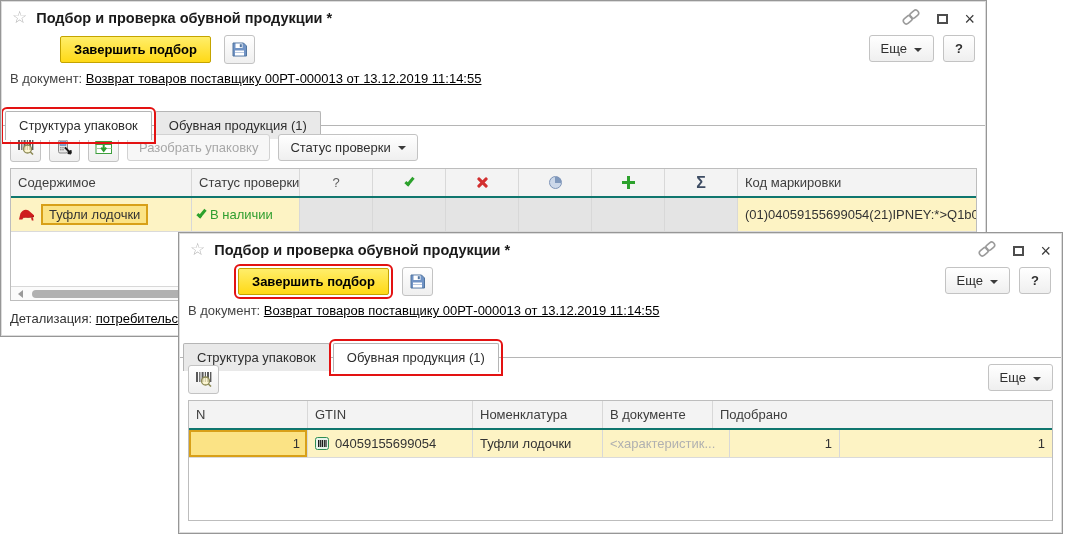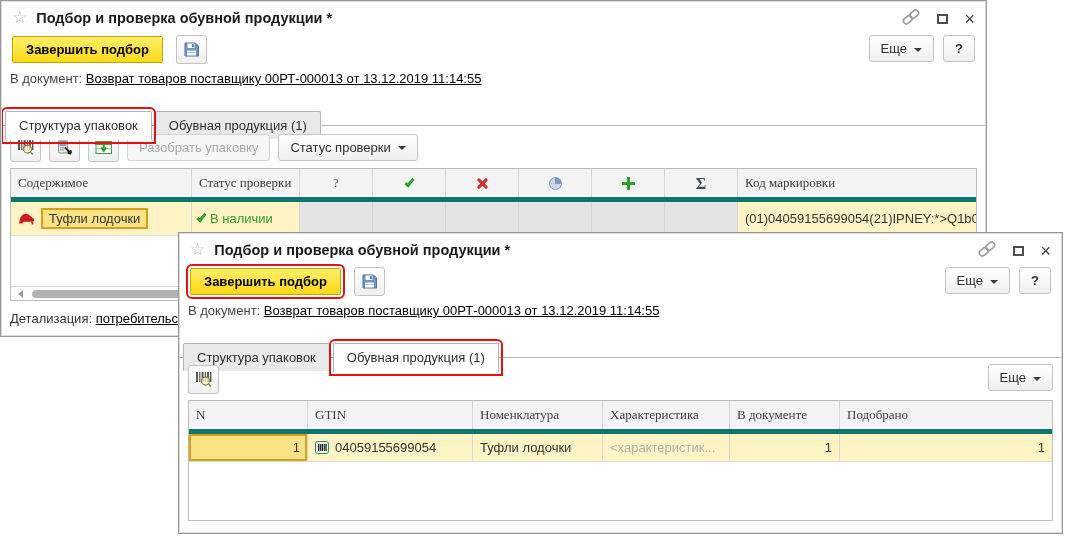--- a/index.html
+++ b/index.html
@@ -20,21 +20,21 @@
   .title { font-weight:bold; font-size:14.5px; color:#1a1a1a; white-space:nowrap; }
   .winctl { position:absolute; right:10px; top:7px; display:flex; align-items:center; gap:16px; }
   .btn-max { width:11px; height:10px; border:2px solid #4d4d4d; display:inline-block; }
   .btn-close { font-size:18px; color:#3c3c3c; line-height:12px; font-weight:normal; }
 
   
   .cmdbar { display:flex; align-items:center; padding:6px 10px 5px 10px; position:relative; flex:0 0 40px; }
   button { font:inherit; cursor:default; }
   .btn-yellow {
     background:linear-gradient(#ffee6a,#ffd916); border:1px solid #c4a400; border-radius:2px;
-    font-weight:bold; padding:5px 13px; color:#000; white-space:nowrap;
+    font-weight:bold; padding:5px 13px; color:#000; white-space:nowrap;margin-left:48px;
   }
   .red-outline { outline:2px solid #e31212; outline-offset:2px; }
   .btn-icon {
     width:31px; height:29px; border:1px solid #c3c3c3; border-radius:3px;
     background:linear-gradient(#ffffff,#efefef); display:inline-flex; align-items:center; justify-content:center; padding:0;
   }
   .cmdbar .btn-icon { margin-left:13px; }
   .cmd-right { position:absolute; right:10px; top:6px; display:flex; gap:9px; }
   .btn {
     border:1px solid #c3c3c3; border-radius:3px; background:linear-gradient(#ffffff,#efefef);
@@ -58,21 +58,21 @@
 
   
   .panel { display:flex; flex-direction:column; padding:6px 6px 0 6px; }
   .panel-back { height:175px; }
   .panel-front { height:163px; }
   .tbar { display:flex; align-items:center; gap:8px; padding:0 2px 6px 2px; position:relative; flex:0 0 36px; }
   .tbar-right { position:absolute; right:2px; top:0; }
 
   .table-box { border:1px solid #bdbdbd; display:flex; flex-direction:column; flex:1; min-height:0; margin:0 2px; background:#fff; }
   .trow { display:flex; flex:0 0 auto; }
-  .trow.header { background:#f3f3f3; border-bottom:5px solid #0f766e; color:#3d3d3d;font-family:Liberation Serif, serif; }
+  .trow.header { background:#f3f3f3; border-bottom:2px solid #0f766e; color:#3d3d3d; }
   .trow.data { border-bottom:1px solid #dadada; }
   .tcell { padding:6px 7px; border-right:1px solid #d8d8d8; overflow:hidden; white-space:nowrap; display:flex; align-items:center; gap:6px; }
   .tcell.last { border-right:none; flex:1; }
   .tcell.sym { justify-content:center; }
   .tcell.num { justify-content:flex-end; }
   .y { background:#fdf3c4; }
   .g { background:#e4e4e4; }
   .filler { flex:1; background:#fff; }
 
   
@@ -330,21 +330,20 @@
           <span class="caret"></span>
         </button>
       </span>
     </div>
 
     <div class="table-box">
       <div class="trow header">
         <div class="tcell f-n">N</div>
         <div class="tcell f-gtin">GTIN</div>
         <div class="tcell f-nom">Номенклатура</div>
-        <div class="tcell f-char">Характеристика</div>
         <div class="tcell f-doc">В документе</div>
         <div class="tcell last">Подобрано</div>
       </div>
       <div class="trow data">
         <div class="tcell f-n num sel-cell">1</div>
         <div class="tcell f-gtin y">
           <svg width="14" height="13" viewBox="0 0 14 13">
             <rect x="0.5" y="0.5" width="13" height="12" rx="2" fill="#e8f3ea" stroke="#2e8d54"></rect>
             <g fill="#1a1a1a">
                   <rect x="3" y="3" width="1.4" height="7"></rect>

